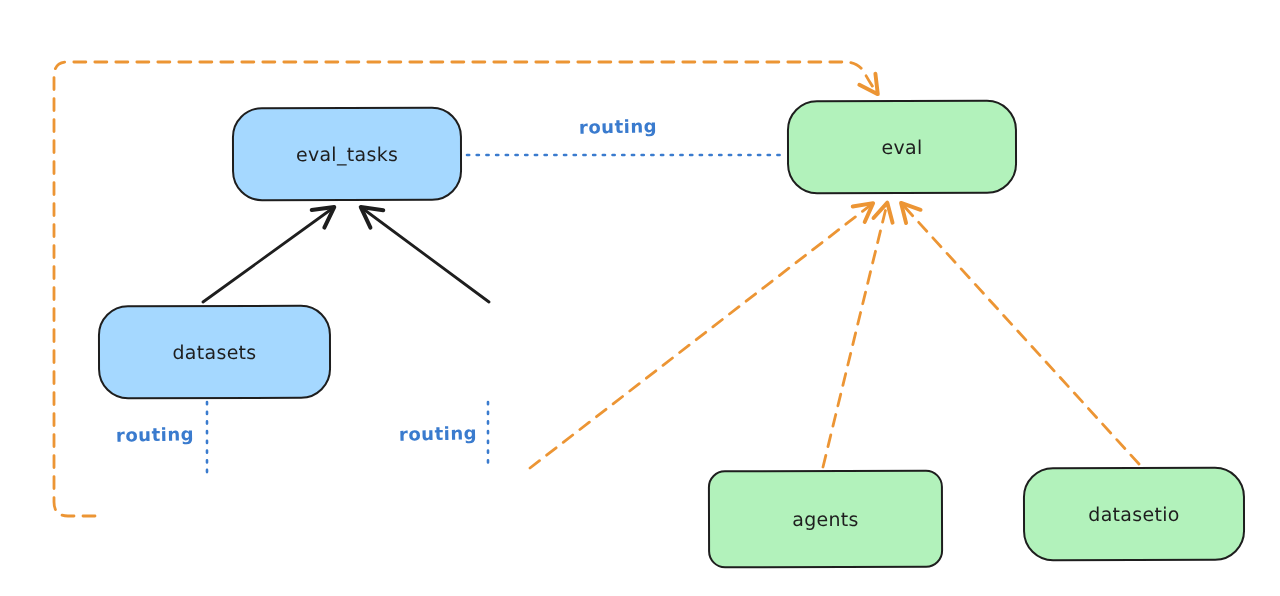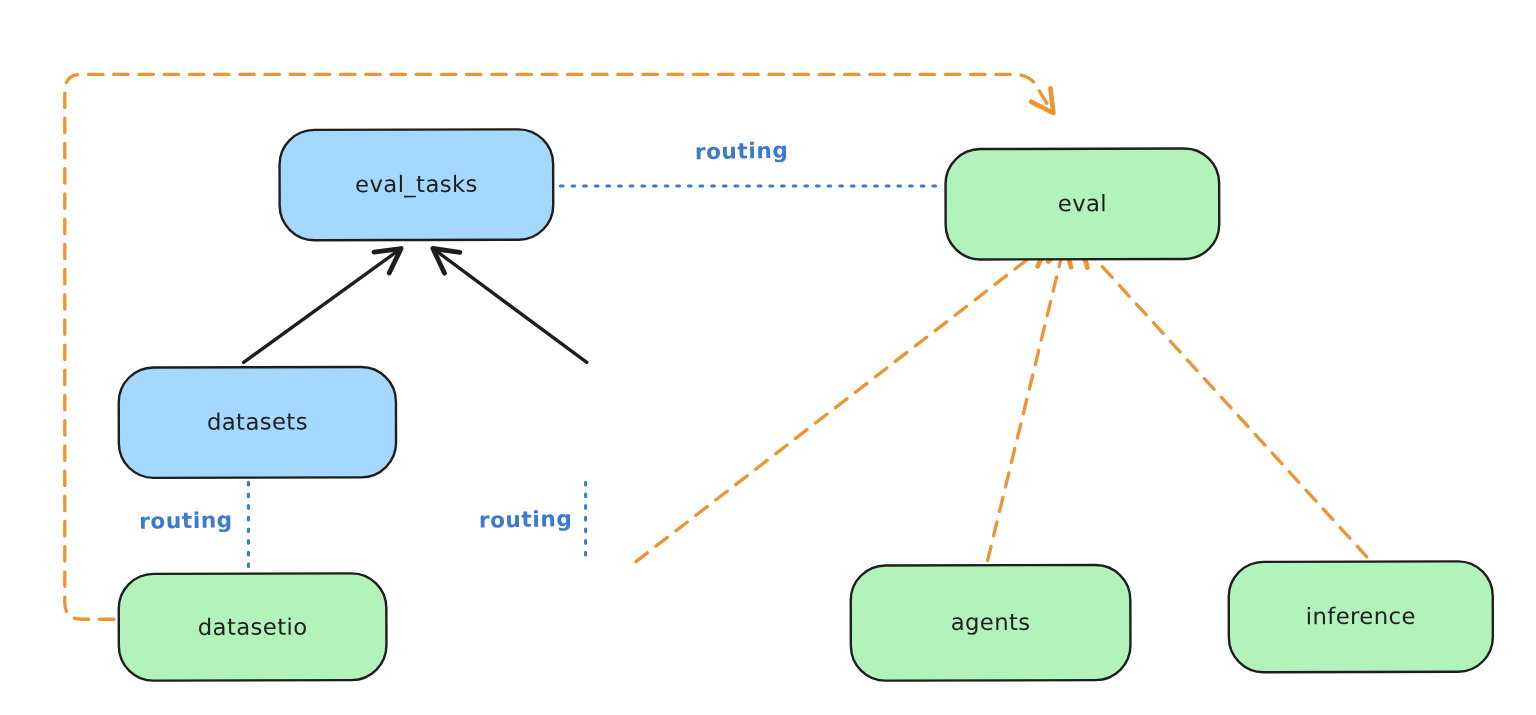--- a/index.html
+++ b/index.html
@@ -74,40 +74,37 @@
     <path d="M95 516 L68 516 Q54 516 54 502 L54 76 Q54 62 68 62 L845 62 Q858 62 864 72 Q870 83 877 93" fill="none" stroke="#ec9534" stroke-width="2.8" stroke-dasharray="12 9" stroke-linecap="round" marker-end="url(#arrow-orange)"></path>
     <path d="M530 468 L872 204" fill="none" stroke="#ec9534" stroke-width="2.8" stroke-dasharray="12 9" stroke-linecap="round" marker-end="url(#arrow-orange)"></path>
     <path d="M823 467 L887 204" fill="none" stroke="#ec9534" stroke-width="2.8" stroke-dasharray="12 9" stroke-linecap="round" marker-end="url(#arrow-orange)"></path>
     <path d="M1139 464 L902 204" fill="none" stroke="#ec9534" stroke-width="2.8" stroke-dasharray="12 9" stroke-linecap="round" marker-end="url(#arrow-orange)"></path>
   </svg>
 
   <div class="node node-blue" style="left:232px; top:107px; width:230px; height:94px;">
     <span>eval_tasks</span>
   </div>
 
-  <div class="node node-green" style="left:787px; top:123px; width:230px; height:94px;">
+  <div class="node node-green" style="left:787px; top:100px; width:230px; height:94px;">
     <span>eval</span>
   </div>
 
   <div class="node node-blue" style="left:98px; top:305px; width:233px; height:94px;">
     <span>datasets</span>
   </div>
 
 
-  <div class="node node-green" style="left:98px; top:477px; width:225px; height:91px;">
-    <span>datasetio</span>
-  </div>
 
 
-  <div class="node node-green" style="left:708px; top:470px; width:235px; height:98px;">
+  <div class="node node-green" style="left:708px; top:470px; width:235px; height:98px;border-radius:17px;">
     <span>agents</span>
   </div>
 
   <div class="node node-green" style="left:1023px; top:467px; width:222px; height:94px;">
-    <span>inference</span>
+    <span>datasetio</span>
   </div>
 
   <div class="edge-label" style="left:578px; top:116px; width:80px;">routing</div>
 
   <div class="edge-label" style="left:115px; top:424px; width:80px;">routing</div>
 
   <div class="edge-label" style="left:398px; top:423px; width:80px;">routing</div>
 
 </div>
 

